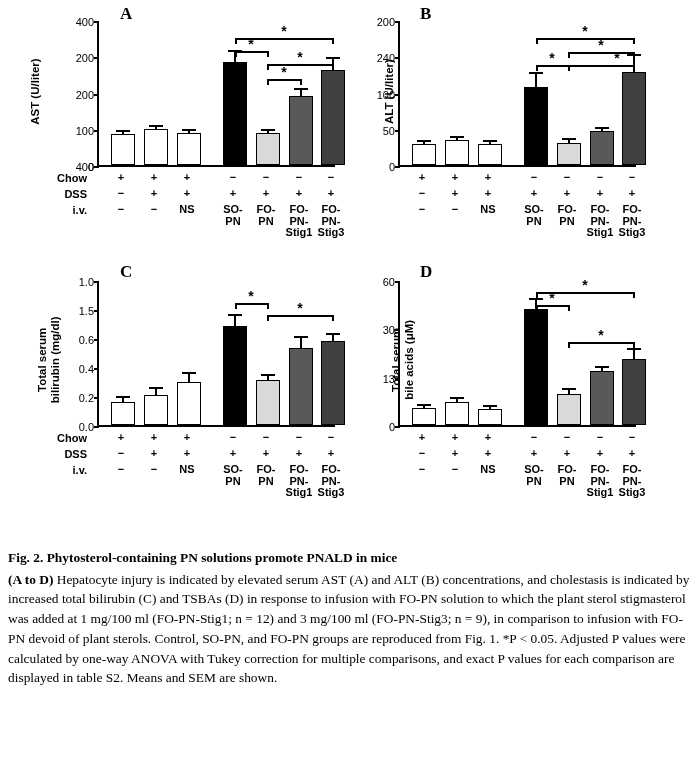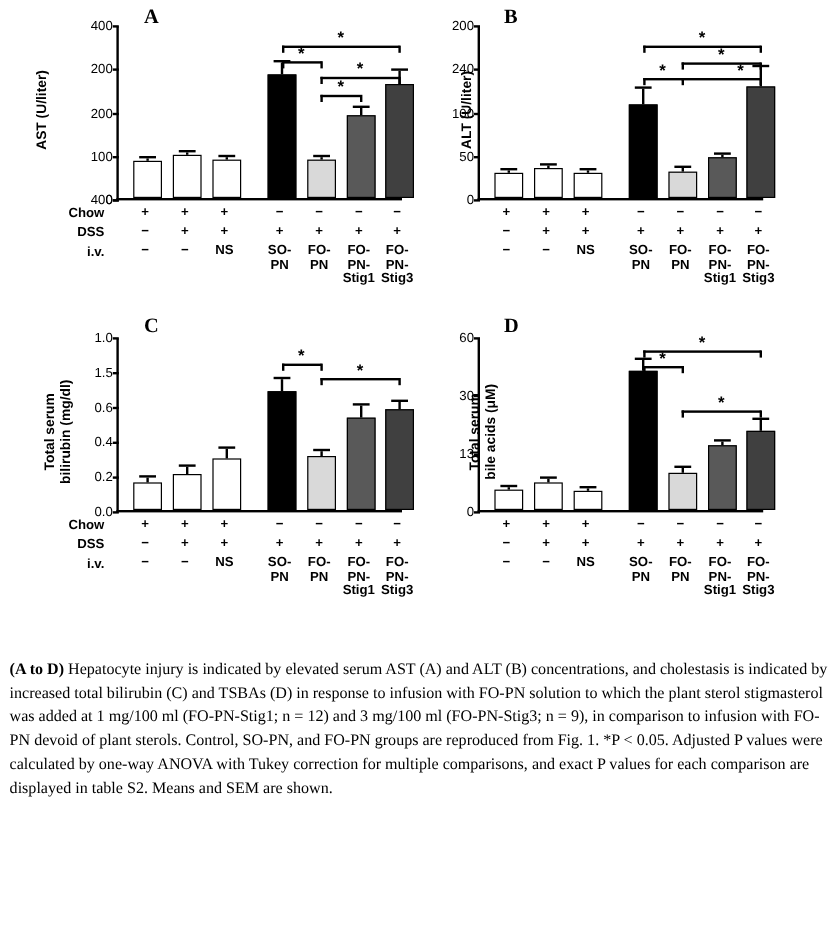--- a/index.html
+++ b/index.html
@@ -511,14 +511,15 @@
 PN-
 Stig1</div>
     <div class="cell" style="left:277px;top:202px;white-space:pre-line;">FO-
 PN-
 Stig3</div>
   </div>
 
 </div>
 
 <div class="caption">
+  <p class="title">Fig. 2. Phytosterol-containing PN solutions promote PNALD in mice</p>
   <p><b>(A to D)</b><span> Hepatocyte injury is indicated by elevated serum AST (A) and ALT (B) concentrations, and cholestasis is indicated by increased total bilirubin (C) and TSBAs (D) in response to infusion with FO-PN solution to which the plant sterol stigmasterol was added at 1 mg/100 ml (FO-PN-Stig1; n = 12) and 3 mg/100 ml (FO-PN-Stig3; n = 9), in comparison to infusion with FO-PN devoid of plant sterols. Control, SO-PN, and FO-PN groups are reproduced from Fig. 1. *P &lt; 0.05. Adjusted P values were calculated by one-way ANOVA with Tukey correction for multiple comparisons, and exact P values for each comparison are displayed in table S2. Means and SEM are shown.</span></p>
 </div>
 
 </body></html>

